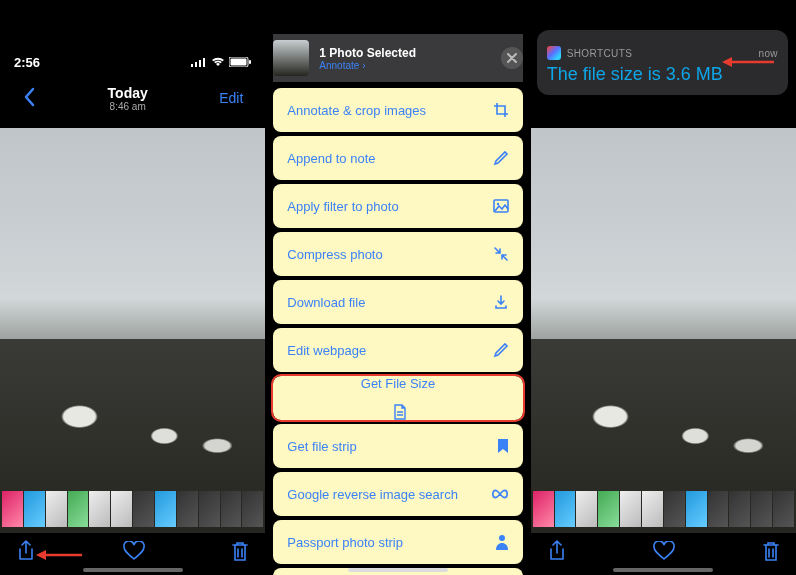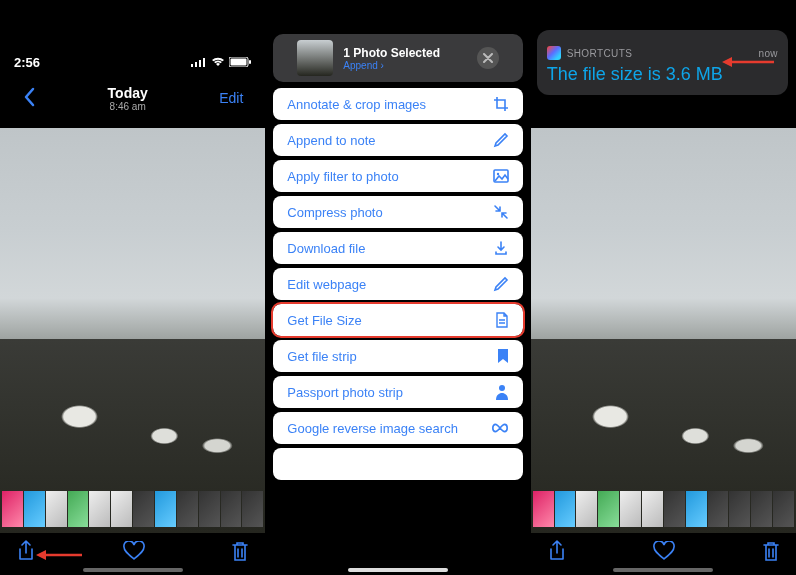--- a/index.html
+++ b/index.html
@@ -125,24 +125,24 @@
   .s2-overlay {
     position: absolute;
     top: 28px;
     left: 0; right: 0; bottom: 0;
     background: #000;
   }
   .selected-card {
     margin: 6px 8px;
     height: 48px;
     background: #3a3a3c;
-    border-radius: 10px;
-    display: flex;
-    align-items: center;
-    padding: 0 24px;
+    border-radius: 0;
+    display: flex;
+    align-items: center;
+    padding: 0 0;
     gap: 10px;
   }
   .selected-card .ph {
     width: 36px; height: 36px;
     border-radius: 4px;
     background: linear-gradient(to bottom,#c8ced1,#25261f);
   }
   .selected-card .txt .l1 { font-size: 12px; font-weight: 600; }
   .selected-card .txt .l2 { font-size: 10px; color: #3b82f6; }
   .selected-card .close {
@@ -153,33 +153,34 @@
     display: flex; align-items: center; justify-content: center;
     color: #bbb;
   }
   .actions {
     margin: 6px 8px 0;
     display: flex;
     flex-direction: column;
     gap: 4px;
   }
   .action-row {
-    height: 32px;
-    background: #ffffff;
+    height: 44px;
+    background: #fef9c3;
     border-radius: 8px;
     display: flex;
     align-items: center;
     justify-content: space-between;
     padding: 0 14px;
     color: #3b82f6;
     font-size: 13px;
   }
   .action-row.hl {
     outline: 2px solid #e63b2e;
     outline-offset: 0;
+    flex-direction: column;
   }
   .action-row .ricon { width: 18px; display: flex; justify-content: flex-end; }
   .action-row .ricon svg { display:block; }
 
   
   .notif {
     position: absolute;
     top: 30px;
     left: 6px; right: 8px;
     background: #2b2b2d;
@@ -313,21 +314,21 @@
           <rect x="20" y="3" width="2" height="4" rx="1" fill="#fff"></rect>
         </svg>
     </span>
   </div>
 
   <div class="s2-overlay">
     <div class="selected-card">
       <div class="ph"></div>
       <div class="txt">
         <div class="l1">1 Photo Selected</div>
-        <div class="l2">Append ›</div>
+        <div class="l2">Annotate ›</div>
       </div>
       <div class="close">
         <svg width="10" height="10" viewBox="0 0 10 10">
             <path d="M1 1 L9 9 M9 1 L1 9" stroke="#bbb" stroke-width="2" stroke-linecap="round"></path>
           </svg>
       </div>
     </div>
 
     <div class="actions" id="actions-container">
         <div class="action-row">
@@ -391,33 +392,33 @@
         </div>
         <div class="action-row">
           <span>Get file strip</span>
           <span class="ricon">
             <svg width="12" height="16" viewBox="0 0 12 16" fill="#3b82f6">
               <path d="M1 1 H11 V15 L6 11 L1 15 Z"></path>
             </svg>
           </span>
         </div>
         <div class="action-row">
+          <span>Google reverse image search</span>
+          <span class="ricon">
+            <svg width="20" height="12" viewBox="0 0 20 12" fill="none" stroke="#3b82f6" stroke-width="1.8">
+              <path d="M5 2 C1 2 1 10 5 10 C8 10 12 2 15 2 C19 2 19 10 15 10 C12 10 8 2 5 2 Z"></path>
+            </svg>
+          </span>
+        </div>
+        <div class="action-row">
           <span>Passport photo strip</span>
           <span class="ricon">
             <svg width="14" height="16" viewBox="0 0 14 16" fill="#3b82f6">
               <circle cx="7" cy="4" r="3"></circle>
               <path d="M1 16 C1 11 4 9 7 9 C10 9 13 11 13 16 Z"></path>
-            </svg>
-          </span>
-        </div>
-        <div class="action-row">
-          <span>Google reverse image search</span>
-          <span class="ricon">
-            <svg width="20" height="12" viewBox="0 0 20 12" fill="none" stroke="#3b82f6" stroke-width="1.8">
-              <path d="M5 2 C1 2 1 10 5 10 C8 10 12 2 15 2 C19 2 19 10 15 10 C12 10 8 2 5 2 Z"></path>
             </svg>
           </span>
         </div>
         <div class="action-row"></div>
       </div>
 
     <div class="home-ind" style="background:#ddd"></div>
   </div>
 </div>
 

